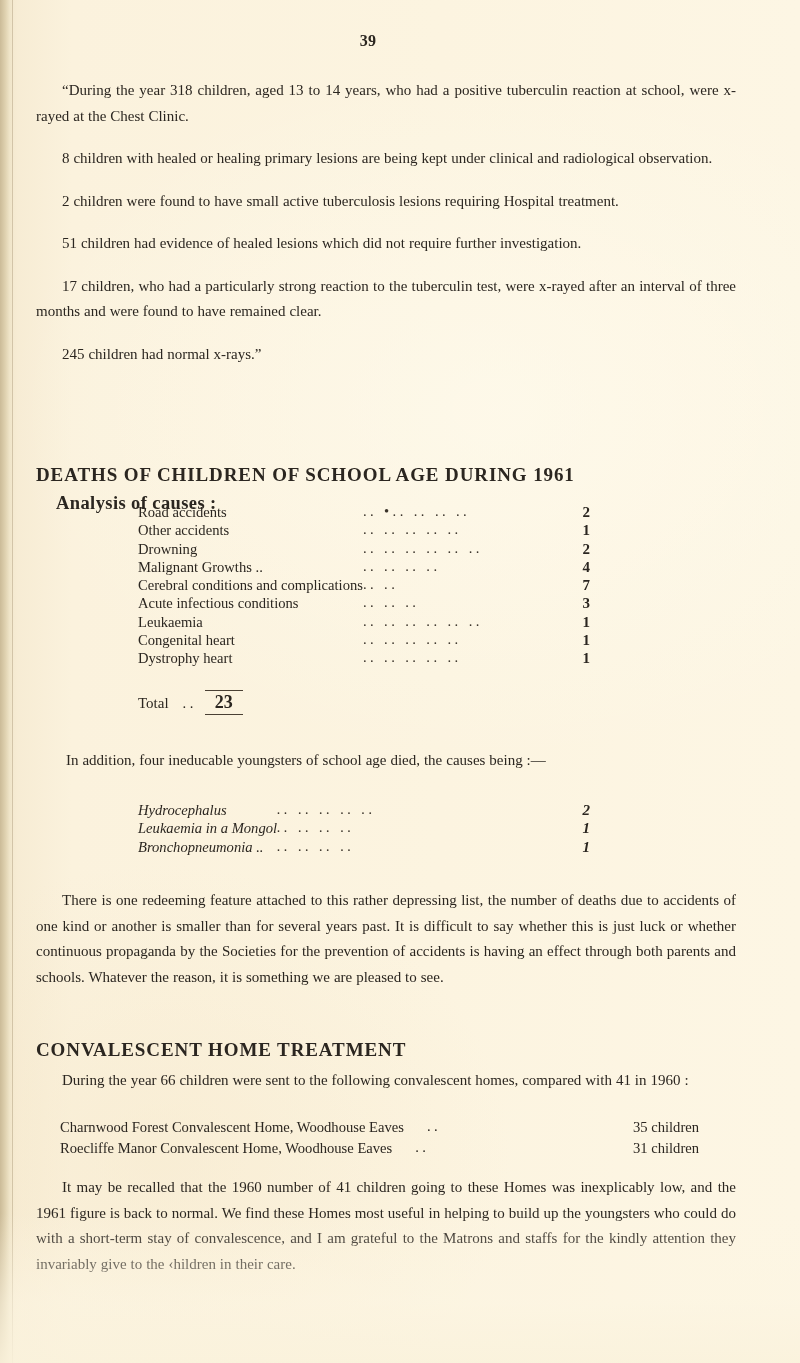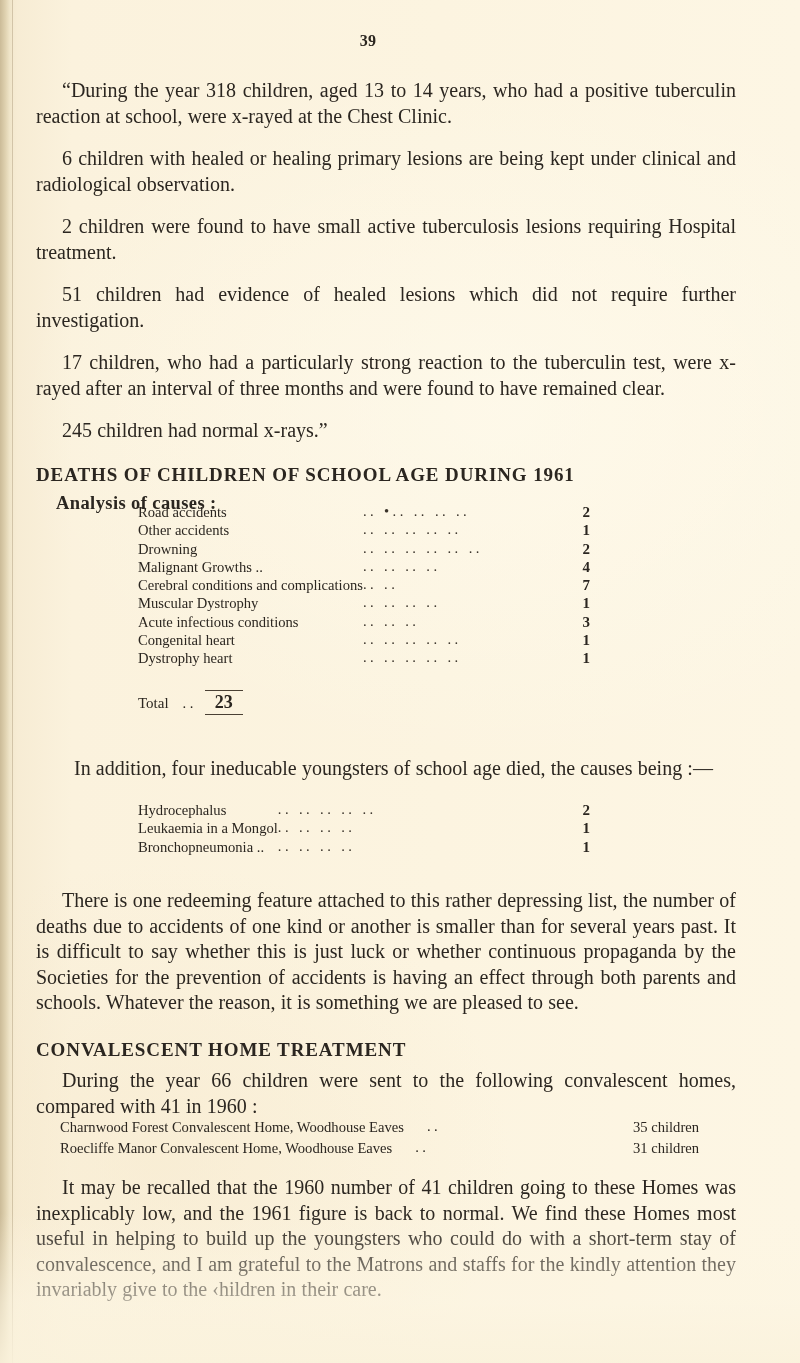--- a/index.html
+++ b/index.html
@@ -70,21 +70,21 @@
 
   .body-col {
     position: absolute;
     left: 36px;
     top: 78px;
     width: 700px;
   }
 
   p.para {
     margin: 0 0 17px 0;
-    font-size: 20px;
+    font-size: 15px;
     line-height: 25.5px;
     text-align: justify;
     text-indent: 26px;
     word-spacing: 0.2px;
   }
   p.para.tight { margin-bottom: 16px; }
 
   h2.section-head {
     margin: 0;
     font-size: 19px;
@@ -141,20 +141,21 @@
     position: absolute;
     left: 138px;
     top: 503px;
     width: 452px;
   }
   .list-block-2 {
     position: absolute;
     left: 138px;
     top: 801px;
     width: 452px;
+    font-style: italic;
   }
 
   .total-row {
     position: absolute;
     left: 138px;
     top: 690px;
     width: 452px;
     font-size: 15px;
     line-height: 20px;
   }
@@ -217,21 +218,21 @@
   <div class="paper-tint"></div>
   <div class="gutter-edge"></div>
   <div class="gutter-line"></div>
 
   <div class="content">
 
     <div class="folio">39</div>
 
     <div class="body-col">
       <p class="para">“During the year 318 children, aged 13 to 14 years, who had a positive tuberculin reaction at school, were x-rayed at the Chest Clinic.</p>
-      <p class="para">6 children with healed or healing primary lesions are being kept under clinical and radiological observation.</p>
+      <p class="para">8 children with healed or healing primary lesions are being kept under clinical and radiological observation.</p>
       <p class="para">2 children were found to have small active tuberculosis lesions requiring Hospital treatment.</p>
       <p class="para">51 children had evidence of healed lesions which did not require further investigation.</p>
       <p class="para">17 children, who had a particularly strong reaction to the tuberculin test, were x-rayed after an interval of three months and were found to have remained clear.</p>
       <p class="para tight">245 children had normal x-rays.”</p>
     </div>
 
     <h2 class="section-head abs" style="left:36px; top:463px; width:700px;">DEATHS OF CHILDREN OF SCHOOL AGE DURING 1961</h2>
 
     <h3 class="sub-head abs" style="left:36px; top:492px; width:700px;">Analysis of causes :</h3>
 
@@ -257,28 +258,28 @@
             <td class="cause-label">Malignant Growths ..</td>
             <td class="leader"><span>.. .. .. ..</span></td>
             <td class="cause-value">4</td>
           </tr>
           <tr>
             <td class="cause-label">Cerebral conditions and complications</td>
             <td class="leader"><span>.. ..</span></td>
             <td class="cause-value">7</td>
           </tr>
           <tr>
-            <td class="cause-label">Muscular Dystrophy</td>
-            <td class="leader"><span>.. .. .. ..</span></td>
-            <td class="cause-value">1</td>
-          </tr>
-          <tr>
             <td class="cause-label">Acute infectious conditions</td>
             <td class="leader"><span>.. .. ..</span></td>
             <td class="cause-value">3</td>
+          </tr>
+          <tr>
+            <td class="cause-label">Leukaemia</td>
+            <td class="leader"><span>.. .. .. .. .. ..</span></td>
+            <td class="cause-value">1</td>
           </tr>
           <tr>
             <td class="cause-label">Congenital heart</td>
             <td class="leader"><span>.. .. .. .. ..</span></td>
             <td class="cause-value">1</td>
           </tr>
           <tr>
             <td class="cause-label">Dystrophy heart</td>
             <td class="leader"><span>.. .. .. .. ..</span></td>
             <td class="cause-value">1</td>
@@ -288,21 +289,21 @@
     </div>
 
     <div class="total-row">
       <div class="total-inner">
         <span class="total-label">Total</span>
         <span class="total-dots">..</span>
         <span class="total-num-wrap">23</span>
       </div>
     </div>
 
-    <p class="para abs" style="left:36px; top:744px; width:700px; margin:12px;">In addition, four ineducable youngsters of school age died, the causes being :—</p>
+    <p class="para abs" style="left:36px; top:744px; width:700px; margin:4px;">In addition, four ineducable youngsters of school age died, the causes being :—</p>
 
     <div class="list-block-2">
       <table class="causes">
         <tbody>
           <tr>
             <td class="cause-label">Hydrocephalus</td>
             <td class="leader"><span>.. .. .. .. ..</span></td>
             <td class="cause-value">2</td>
           </tr>
           <tr>

